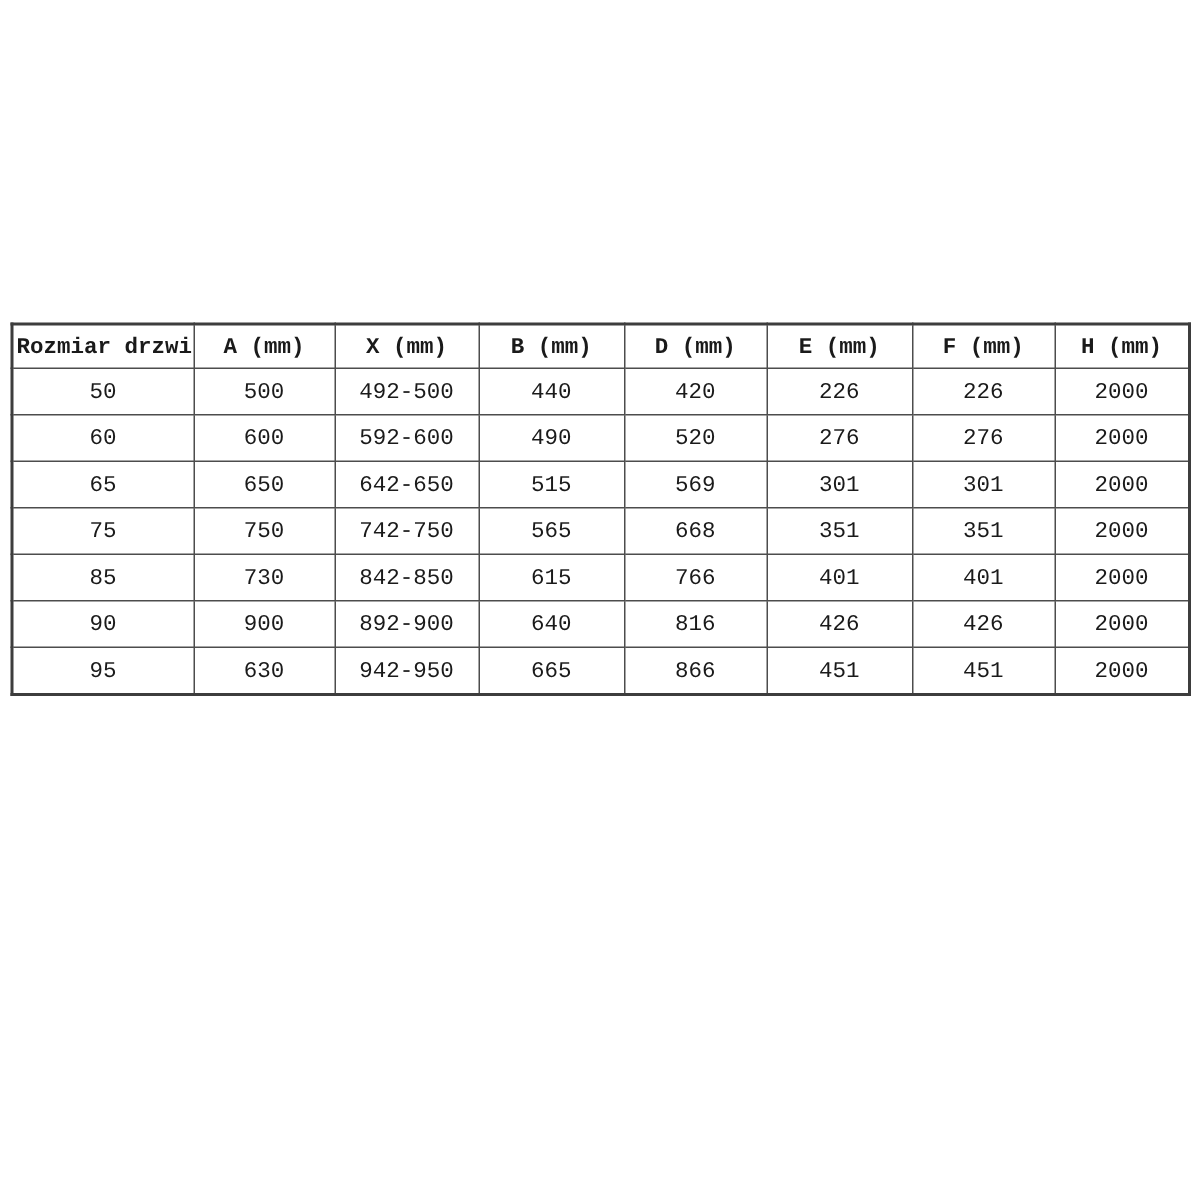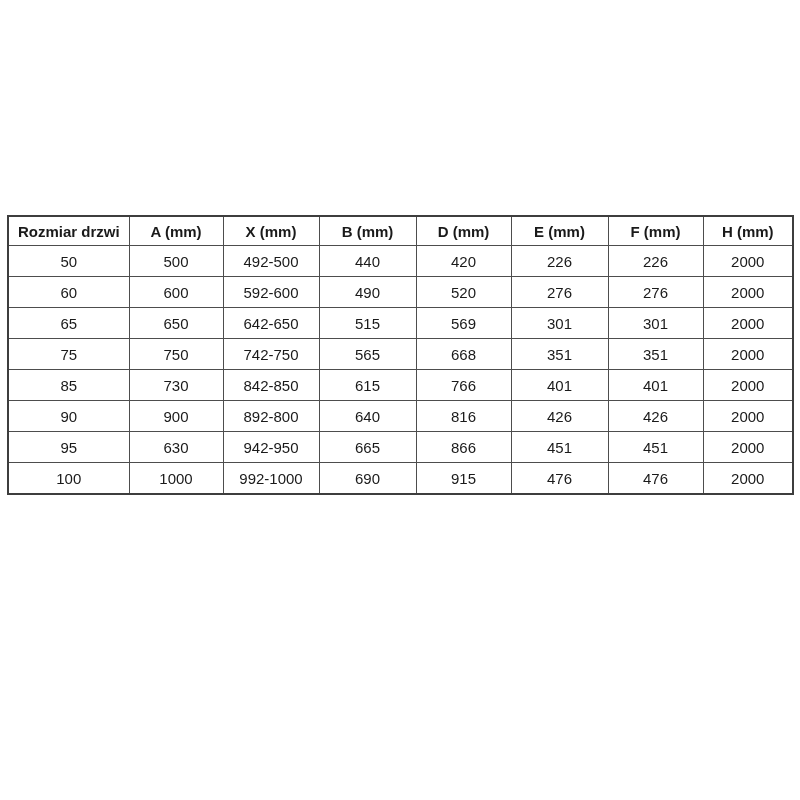--- a/index.html
+++ b/index.html
@@ -5,21 +5,21 @@
   html, body {
     margin: 0;
     padding: 0;
     background: #ffffff;
   }
   .page {
     position: relative;
     width: 800px;
     height: 800px;
     background: #ffffff;
-    font-family: Liberation Sans, sans-serif;
+    font-family: Liberation Mono, monospace;
     overflow: hidden;
   }
   table.size-table {
     position: absolute;
     left: 7px;
     top: 215px;
     width: 785px;
     border-collapse: collapse;
     table-layout: fixed;
     border: 2px solid #3d3d3d;
@@ -119,42 +119,32 @@
           <td>842-850</td>
           <td>615</td>
           <td>766</td>
           <td>401</td>
           <td>401</td>
           <td>2000</td>
         </tr>
         <tr>
           <td>90</td>
           <td>900</td>
-          <td>892-800</td>
+          <td>892-900</td>
           <td>640</td>
           <td>816</td>
           <td>426</td>
           <td>426</td>
           <td>2000</td>
         </tr>
         <tr>
           <td>95</td>
           <td>630</td>
           <td>942-950</td>
           <td>665</td>
           <td>866</td>
           <td>451</td>
           <td>451</td>
           <td>2000</td>
         </tr>
-        <tr>
-          <td>100</td>
-          <td>1000</td>
-          <td>992-1000</td>
-          <td>690</td>
-          <td>915</td>
-          <td>476</td>
-          <td>476</td>
-          <td>2000</td>
-        </tr>
       </tbody>
   </table>
 </div>
 
 </body></html>

